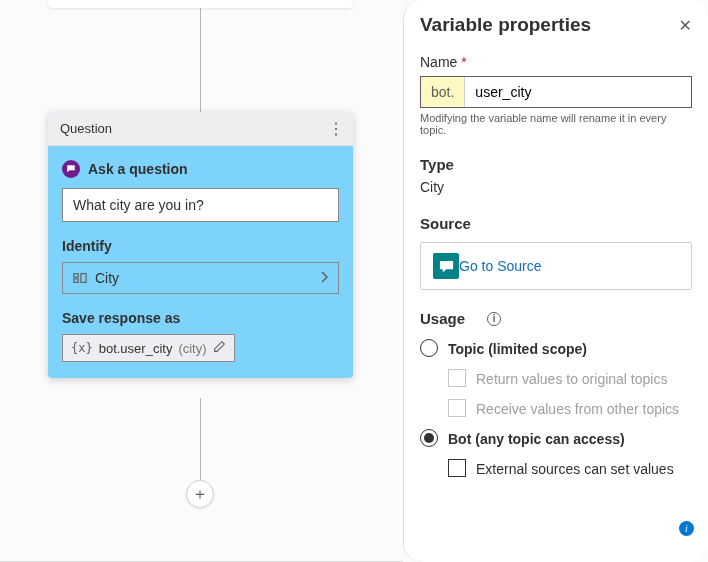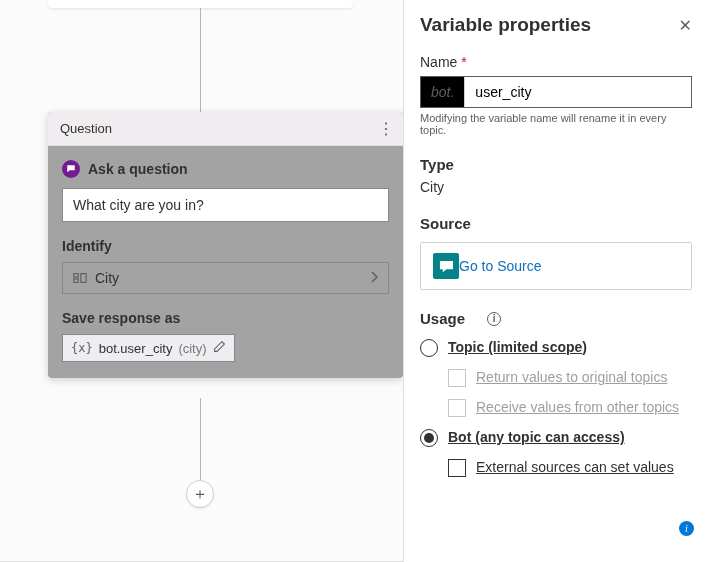--- a/index.html
+++ b/index.html
@@ -47,22 +47,22 @@
     border: 1px solid #d2d0ce;
     border-radius: 50%;
     display: flex; align-items: center; justify-content: center;
     font-size: 16px; color: #605e5c;
     cursor: pointer;
     box-shadow: 0 1px 2px rgba(0,0,0,0.08);
   }
   .card {
     position: absolute;
     top: 112px; left: 48px;
-    width: 355px;
-    background: #a3a3a3;
+    width: 305px;
+    background: #7dd3fc;
     border-radius: 4px;
     box-shadow: 0 2px 8px rgba(0,0,0,0.18);
     overflow: hidden;
   }
   .card-header {
     display: flex; align-items: center; justify-content: space-between;
     background: #efedf0;
     padding: 7px 10px 7px 12px;
     border-bottom: 1px solid #e1dfdd;
   }
@@ -111,36 +111,36 @@
   .pencil svg { width: 13px; height: 13px; stroke: #605e5c; fill: none; }
 
   
   .panel {
     width: 305px;
     background: #fff;
     border-left: 1px solid #e1dfdd;
     padding: 14px 16px 10px 16px;
     display: flex; flex-direction: column;
     position: relative;
+    border-radius: 19px;
   }
   .panel-header {
     display: flex; align-items: center; justify-content: space-between;
     margin-bottom: 18px;
   }
   .panel-title { font-size: 19px; font-weight: 600; }
   .close-btn { cursor: pointer; font-size: 16px; color: #605e5c; }
   .field-label { font-weight: 400; font-size: 14px; margin-bottom: 6px; }
   .req { color: #a4262c; }
   .name-field {
     display: flex; border: 1px solid #605e5c;
   }
   .name-prefix {
-    background: #000000; padding: 7px 10px; color: #605e5c; font-size: 14px;
+    background: #fef9c3; padding: 7px 10px; color: #605e5c; font-size: 14px;
     border-right: 1px solid #d2d0ce;
-    font-style: italic;
   }
   .name-input {
     flex: 1; border: none; outline: none; padding: 7px 10px; font-size: 14px;
   }
   .hint { font-size: 11px; color: #605e5c; margin-top: 4px; }
   .sec { margin-top: 20px; }
   .sec-title { font-weight: 600; font-size: 15px; margin-bottom: 6px; }
   .sec-value { font-size: 14px; color: #323130; }
   .source-btn {
     margin-top: 10px;
@@ -153,22 +153,22 @@
   }
   .source-icon {
     width: 26px; height: 26px; background: #038387; border-radius: 2px;
     display: flex; align-items: center; justify-content: center;
   }
   .source-icon svg { width: 15px; height: 15px; fill: #fff; }
   .source-link { color: #106ebe; font-size: 14px; }
   .usage-title { display: flex; align-items: center; gap: 22px; font-weight: 600; font-size: 15px; }
   .info-circ { width: 14px; height: 14px; border: 1px solid #605e5c; border-radius: 50%; font-size: 10px; display:flex; align-items:center; justify-content:center; color:#605e5c; }
   .radio-row, .check-row {
-    display: flex; align-items: flex-start; gap: 10px;
-    margin-top: 12px; font-size: 14px; text-decoration: underline;
+    display: flex; align-items: flex-end; gap: 10px;
+    margin-top: 12px; font-size: 14px;
   }
   .sub-rows { margin-left: 28px; }
   .sub-rows .check-row { color: #a19f9d; }
   .radio {
     width: 18px; height: 18px; border: 1px solid #323130; border-radius: 50%;
     display: flex; align-items: center; justify-content: center;
     flex-shrink: 0;
   }
   .radio.checked::after {
     content: ""; width: 10px; height: 10px; background: #323130; border-radius: 50%;

